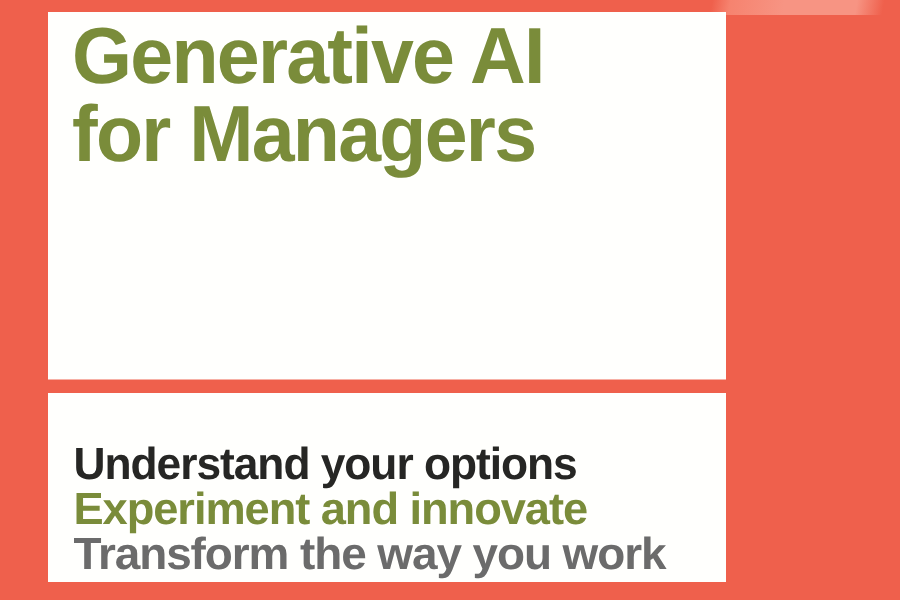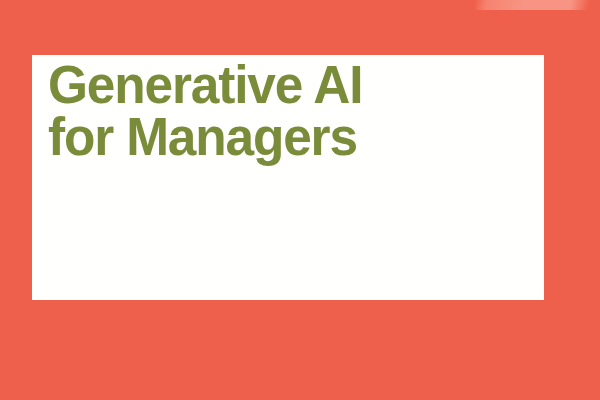--- a/index.html
+++ b/index.html
@@ -33,24 +33,23 @@
                 #f79483 74%,
                 #f79483 90%,
                 #ef604c 96%,
                 #ef604c 100%);
     pointer-events: none;
   }
 
   .card {
     position: absolute;
     left: 32px;
-    width: 512px;
+    width: 452px;
     background: #fffffd;
     box-sizing: border-box;
-    margin-top: 47px;
   }
 
   .card-title {
     top: 8px;
     height: 245px;
   }
 
   .card-sub {
     top: 262px;
     height: 126px;
@@ -115,14 +114,21 @@
 
   <div class="top-highlight"></div>
 
   <div class="card card-title">
     <div class="title-block">
       <span class="title-line">Generative AI</span>
       <span class="title-line">for Managers</span>
     </div>
   </div>
 
+  <div class="card card-sub">
+    <div class="sub-block">
+      <span class="sub-line sub-line-1">Understand your options</span>
+      <span class="sub-line sub-line-2">Experiment and innovate</span>
+      <span class="sub-line sub-line-3">Transform the way you work</span>
+    </div>
+  </div>
 
 </div>
 
 </body></html>

